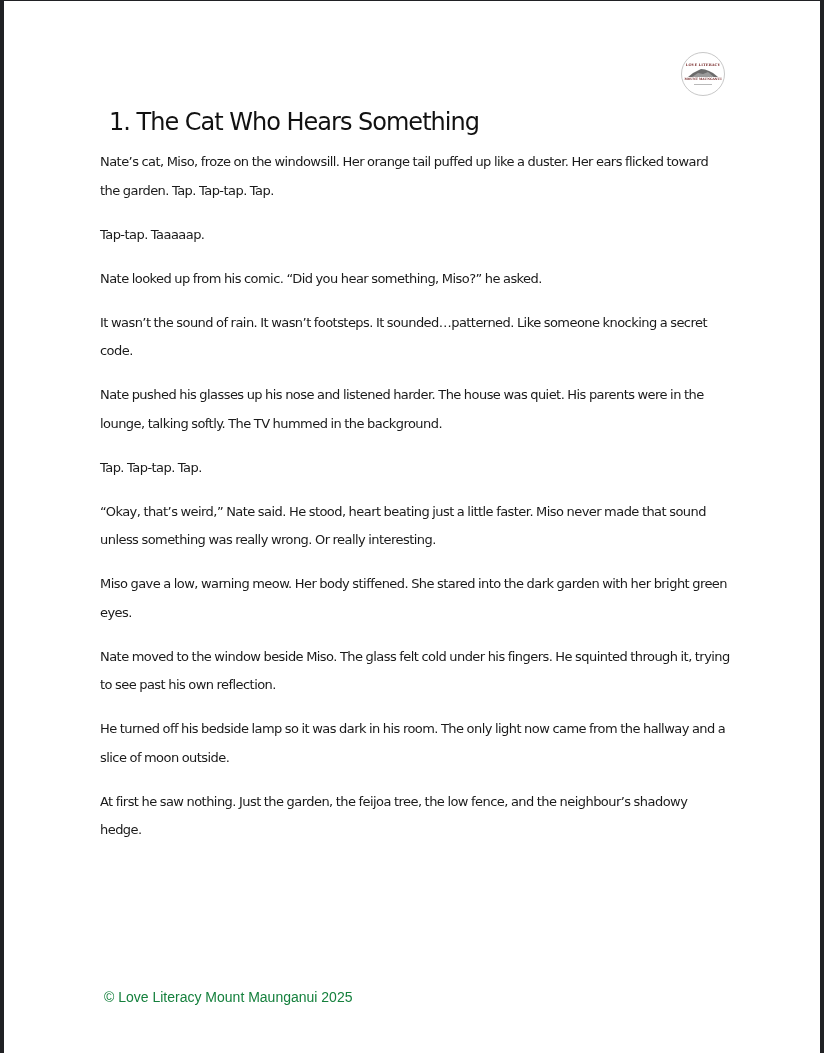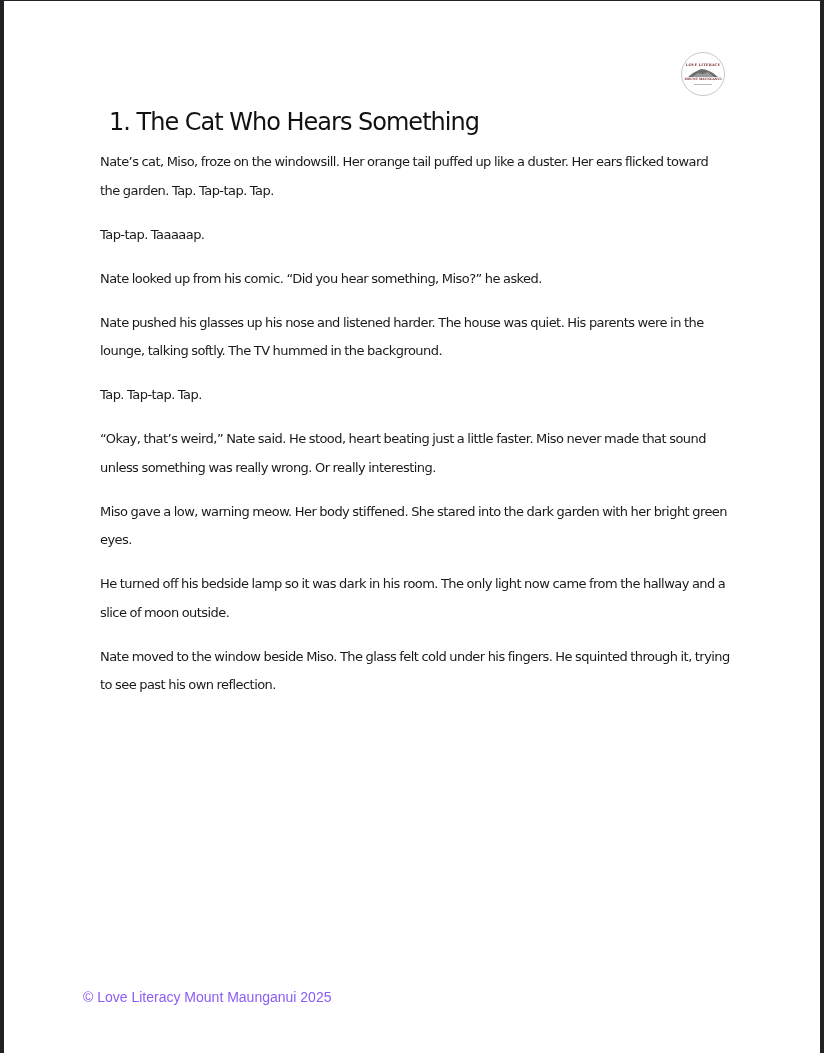--- a/index.html
+++ b/index.html
@@ -85,25 +85,25 @@
       letter-spacing: -0.55px;
       word-spacing: -0.5px;
       line-height: 28.5px;
       color: #1a1a1a;
     }
     .body p {
       margin: 0 0 15.5px 0;
     }
     .footer {
       position: absolute;
-      left: 79px;
+      left: 100px;
       top: 988px;
       font-family: "Liberation Sans", sans-serif;
       font-size: 14px;
-      color: #8b5cf6;
+      color: #15803d;
       white-space: nowrap;
     }
   </style>
 </head>
 <body>
 
 <div class="page">
 
   <div class="logo">
     <span class="logo-top">LOVE LITERACY</span>
@@ -114,23 +114,25 @@
     <span class="logo-bottom">MOUNT MAUNGANUI</span>
     <span class="logo-tag"></span>
   </div>
 
   <h1 class="title">1. The Cat Who Hears Something</h1>
 
   <div class="body">
     <p>Nate’s cat, Miso, froze on the windowsill. Her orange tail puffed up like a duster. Her ears flicked toward the garden. Tap. Tap-tap. Tap.</p>
     <p>Tap-tap. Taaaaap.</p>
     <p>Nate looked up from his comic. “Did you hear something, Miso?” he asked.</p>
+    <p>It wasn’t the sound of rain. It wasn’t footsteps. It sounded…patterned. Like someone knocking a secret code.</p>
     <p>Nate pushed his glasses up his nose and listened harder. The house was quiet. His parents were in the lounge, talking softly. The TV hummed in the background.</p>
     <p>Tap. Tap-tap. Tap.</p>
     <p>“Okay, that’s weird,” Nate said. He stood, heart beating just a little faster. Miso never made that sound unless something was really wrong. Or really interesting.</p>
     <p>Miso gave a low, warning meow. Her body stiffened. She stared into the dark garden with her bright green eyes.</p>
+    <p>Nate moved to the window beside Miso. The glass felt cold under his fingers. He squinted through it, trying to see past his own reflection.</p>
     <p>He turned off his bedside lamp so it was dark in his room. The only light now came from the hallway and a slice of moon outside.</p>
-    <p>Nate moved to the window beside Miso. The glass felt cold under his fingers. He squinted through it, trying to see past his own reflection.</p>
+    <p>At first he saw nothing. Just the garden, the feijoa tree, the low fence, and the neighbour’s shadowy hedge.</p>
   </div>
 
   <div class="footer">© Love Literacy Mount Maunganui 2025</div>
 
 </div>
 
 </body></html>

